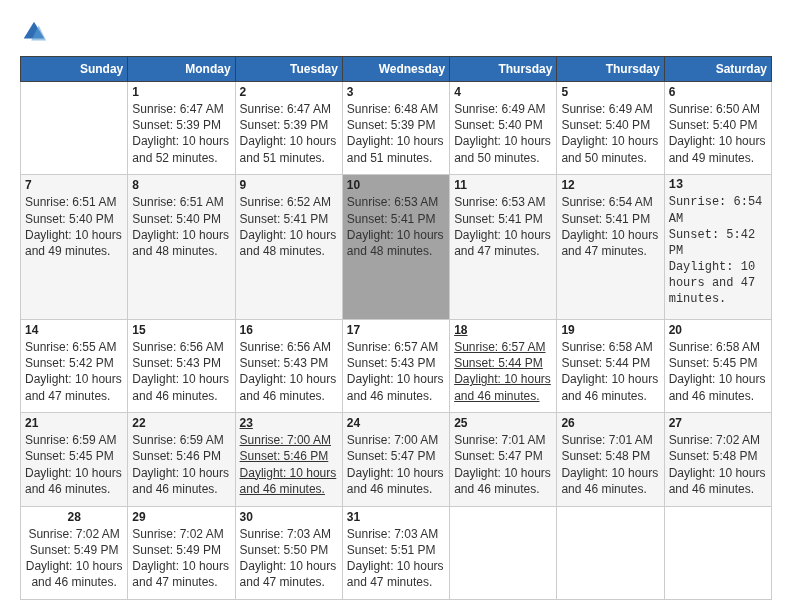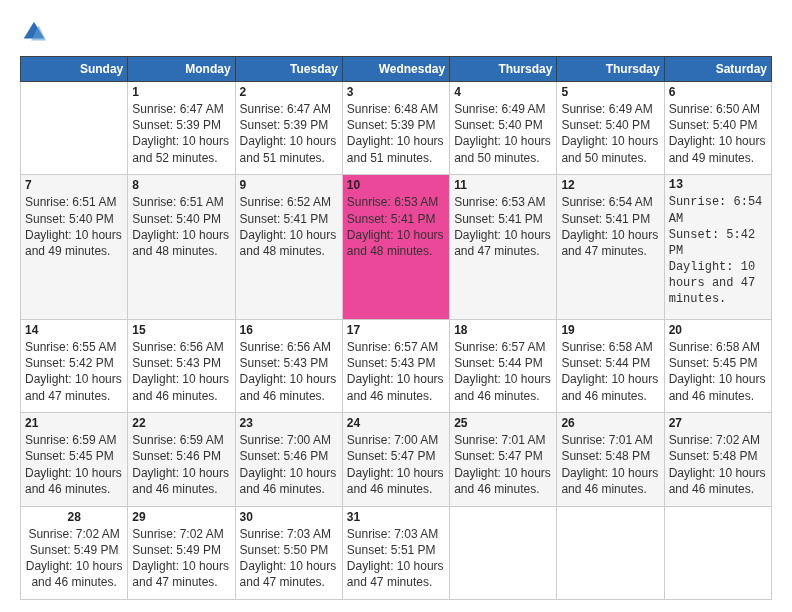--- a/index.html
+++ b/index.html
@@ -149,38 +149,38 @@
           <td style="background: rgb(255, 255, 255);"><span class="day-number">2</span><span class="cell-text">Sunrise: 6:47 AM<br>Sunset: 5:39 PM<br>Daylight: 10 hours and 51 minutes.</span></td>
           <td style="background: rgb(255, 255, 255);"><span class="day-number">3</span><span class="cell-text">Sunrise: 6:48 AM<br>Sunset: 5:39 PM<br>Daylight: 10 hours and 51 minutes.</span></td>
           <td style="background: rgb(255, 255, 255);"><span class="day-number">4</span><span class="cell-text">Sunrise: 6:49 AM<br>Sunset: 5:40 PM<br>Daylight: 10 hours and 50 minutes.</span></td>
           <td style="background: rgb(255, 255, 255);"><span class="day-number">5</span><span class="cell-text">Sunrise: 6:49 AM<br>Sunset: 5:40 PM<br>Daylight: 10 hours and 50 minutes.</span></td>
           <td style="background: rgb(255, 255, 255);"><span class="day-number">6</span><span class="cell-text">Sunrise: 6:50 AM<br>Sunset: 5:40 PM<br>Daylight: 10 hours and 49 minutes.</span></td>
         </tr>
         <tr>
           <td style="background: rgb(245, 245, 245);"><span class="day-number">7</span><span class="cell-text">Sunrise: 6:51 AM<br>Sunset: 5:40 PM<br>Daylight: 10 hours and 49 minutes.</span></td>
           <td style="background: rgb(245, 245, 245);"><span class="day-number">8</span><span class="cell-text">Sunrise: 6:51 AM<br>Sunset: 5:40 PM<br>Daylight: 10 hours and 48 minutes.</span></td>
           <td style="background: rgb(245, 245, 245);"><span class="day-number">9</span><span class="cell-text">Sunrise: 6:52 AM<br>Sunset: 5:41 PM<br>Daylight: 10 hours and 48 minutes.</span></td>
-          <td style="background: #ec4899;"><span class="day-number">10</span><span class="cell-text">Sunrise: 6:53 AM<br>Sunset: 5:41 PM<br>Daylight: 10 hours and 48 minutes.</span></td>
+          <td style="background: #a3a3a3;"><span class="day-number">10</span><span class="cell-text">Sunrise: 6:53 AM<br>Sunset: 5:41 PM<br>Daylight: 10 hours and 48 minutes.</span></td>
           <td style="background: rgb(245, 245, 245);"><span class="day-number">11</span><span class="cell-text">Sunrise: 6:53 AM<br>Sunset: 5:41 PM<br>Daylight: 10 hours and 47 minutes.</span></td>
           <td style="background: rgb(245, 245, 245);"><span class="day-number">12</span><span class="cell-text">Sunrise: 6:54 AM<br>Sunset: 5:41 PM<br>Daylight: 10 hours and 47 minutes.</span></td>
           <td style="background: rgb(245, 245, 245); font-family: Liberation Mono, monospace;"><span class="day-number">13</span><span class="cell-text">Sunrise: 6:54 AM<br>Sunset: 5:42 PM<br>Daylight: 10 hours and 47 minutes.</span></td>
         </tr>
         <tr>
           <td style="background: rgb(255, 255, 255);"><span class="day-number">14</span><span class="cell-text">Sunrise: 6:55 AM<br>Sunset: 5:42 PM<br>Daylight: 10 hours and 47 minutes.</span></td>
           <td style="background: rgb(255, 255, 255);"><span class="day-number">15</span><span class="cell-text">Sunrise: 6:56 AM<br>Sunset: 5:43 PM<br>Daylight: 10 hours and 46 minutes.</span></td>
           <td style="background: rgb(255, 255, 255);"><span class="day-number">16</span><span class="cell-text">Sunrise: 6:56 AM<br>Sunset: 5:43 PM<br>Daylight: 10 hours and 46 minutes.</span></td>
           <td style="background: rgb(255, 255, 255);"><span class="day-number">17</span><span class="cell-text">Sunrise: 6:57 AM<br>Sunset: 5:43 PM<br>Daylight: 10 hours and 46 minutes.</span></td>
-          <td style="background: rgb(255, 255, 255);"><span class="day-number">18</span><span class="cell-text">Sunrise: 6:57 AM<br>Sunset: 5:44 PM<br>Daylight: 10 hours and 46 minutes.</span></td>
+          <td style="background: rgb(255, 255, 255); text-decoration: underline;"><span class="day-number">18</span><span class="cell-text">Sunrise: 6:57 AM<br>Sunset: 5:44 PM<br>Daylight: 10 hours and 46 minutes.</span></td>
           <td style="background: rgb(255, 255, 255);"><span class="day-number">19</span><span class="cell-text">Sunrise: 6:58 AM<br>Sunset: 5:44 PM<br>Daylight: 10 hours and 46 minutes.</span></td>
           <td style="background: rgb(255, 255, 255);"><span class="day-number">20</span><span class="cell-text">Sunrise: 6:58 AM<br>Sunset: 5:45 PM<br>Daylight: 10 hours and 46 minutes.</span></td>
         </tr>
         <tr>
           <td style="background: rgb(245, 245, 245);"><span class="day-number">21</span><span class="cell-text">Sunrise: 6:59 AM<br>Sunset: 5:45 PM<br>Daylight: 10 hours and 46 minutes.</span></td>
           <td style="background: rgb(245, 245, 245);"><span class="day-number">22</span><span class="cell-text">Sunrise: 6:59 AM<br>Sunset: 5:46 PM<br>Daylight: 10 hours and 46 minutes.</span></td>
-          <td style="background: rgb(245, 245, 245);"><span class="day-number">23</span><span class="cell-text">Sunrise: 7:00 AM<br>Sunset: 5:46 PM<br>Daylight: 10 hours and 46 minutes.</span></td>
+          <td style="background: rgb(245, 245, 245); text-decoration: underline;"><span class="day-number">23</span><span class="cell-text">Sunrise: 7:00 AM<br>Sunset: 5:46 PM<br>Daylight: 10 hours and 46 minutes.</span></td>
           <td style="background: rgb(245, 245, 245);"><span class="day-number">24</span><span class="cell-text">Sunrise: 7:00 AM<br>Sunset: 5:47 PM<br>Daylight: 10 hours and 46 minutes.</span></td>
           <td style="background: rgb(245, 245, 245);"><span class="day-number">25</span><span class="cell-text">Sunrise: 7:01 AM<br>Sunset: 5:47 PM<br>Daylight: 10 hours and 46 minutes.</span></td>
           <td style="background: rgb(245, 245, 245);"><span class="day-number">26</span><span class="cell-text">Sunrise: 7:01 AM<br>Sunset: 5:48 PM<br>Daylight: 10 hours and 46 minutes.</span></td>
           <td style="background: rgb(245, 245, 245);"><span class="day-number">27</span><span class="cell-text">Sunrise: 7:02 AM<br>Sunset: 5:48 PM<br>Daylight: 10 hours and 46 minutes.</span></td>
         </tr>
         <tr>
           <td style="background: rgb(255, 255, 255); text-align: center;"><span class="day-number">28</span><span class="cell-text">Sunrise: 7:02 AM<br>Sunset: 5:49 PM<br>Daylight: 10 hours and 46 minutes.</span></td>
           <td style="background: rgb(255, 255, 255);"><span class="day-number">29</span><span class="cell-text">Sunrise: 7:02 AM<br>Sunset: 5:49 PM<br>Daylight: 10 hours and 47 minutes.</span></td>
           <td style="background: rgb(255, 255, 255);"><span class="day-number">30</span><span class="cell-text">Sunrise: 7:03 AM<br>Sunset: 5:50 PM<br>Daylight: 10 hours and 47 minutes.</span></td>
           <td style="background: rgb(255, 255, 255); margin-left: 27px;"><span class="day-number">31</span><span class="cell-text">Sunrise: 7:03 AM<br>Sunset: 5:51 PM<br>Daylight: 10 hours and 47 minutes.</span></td>

